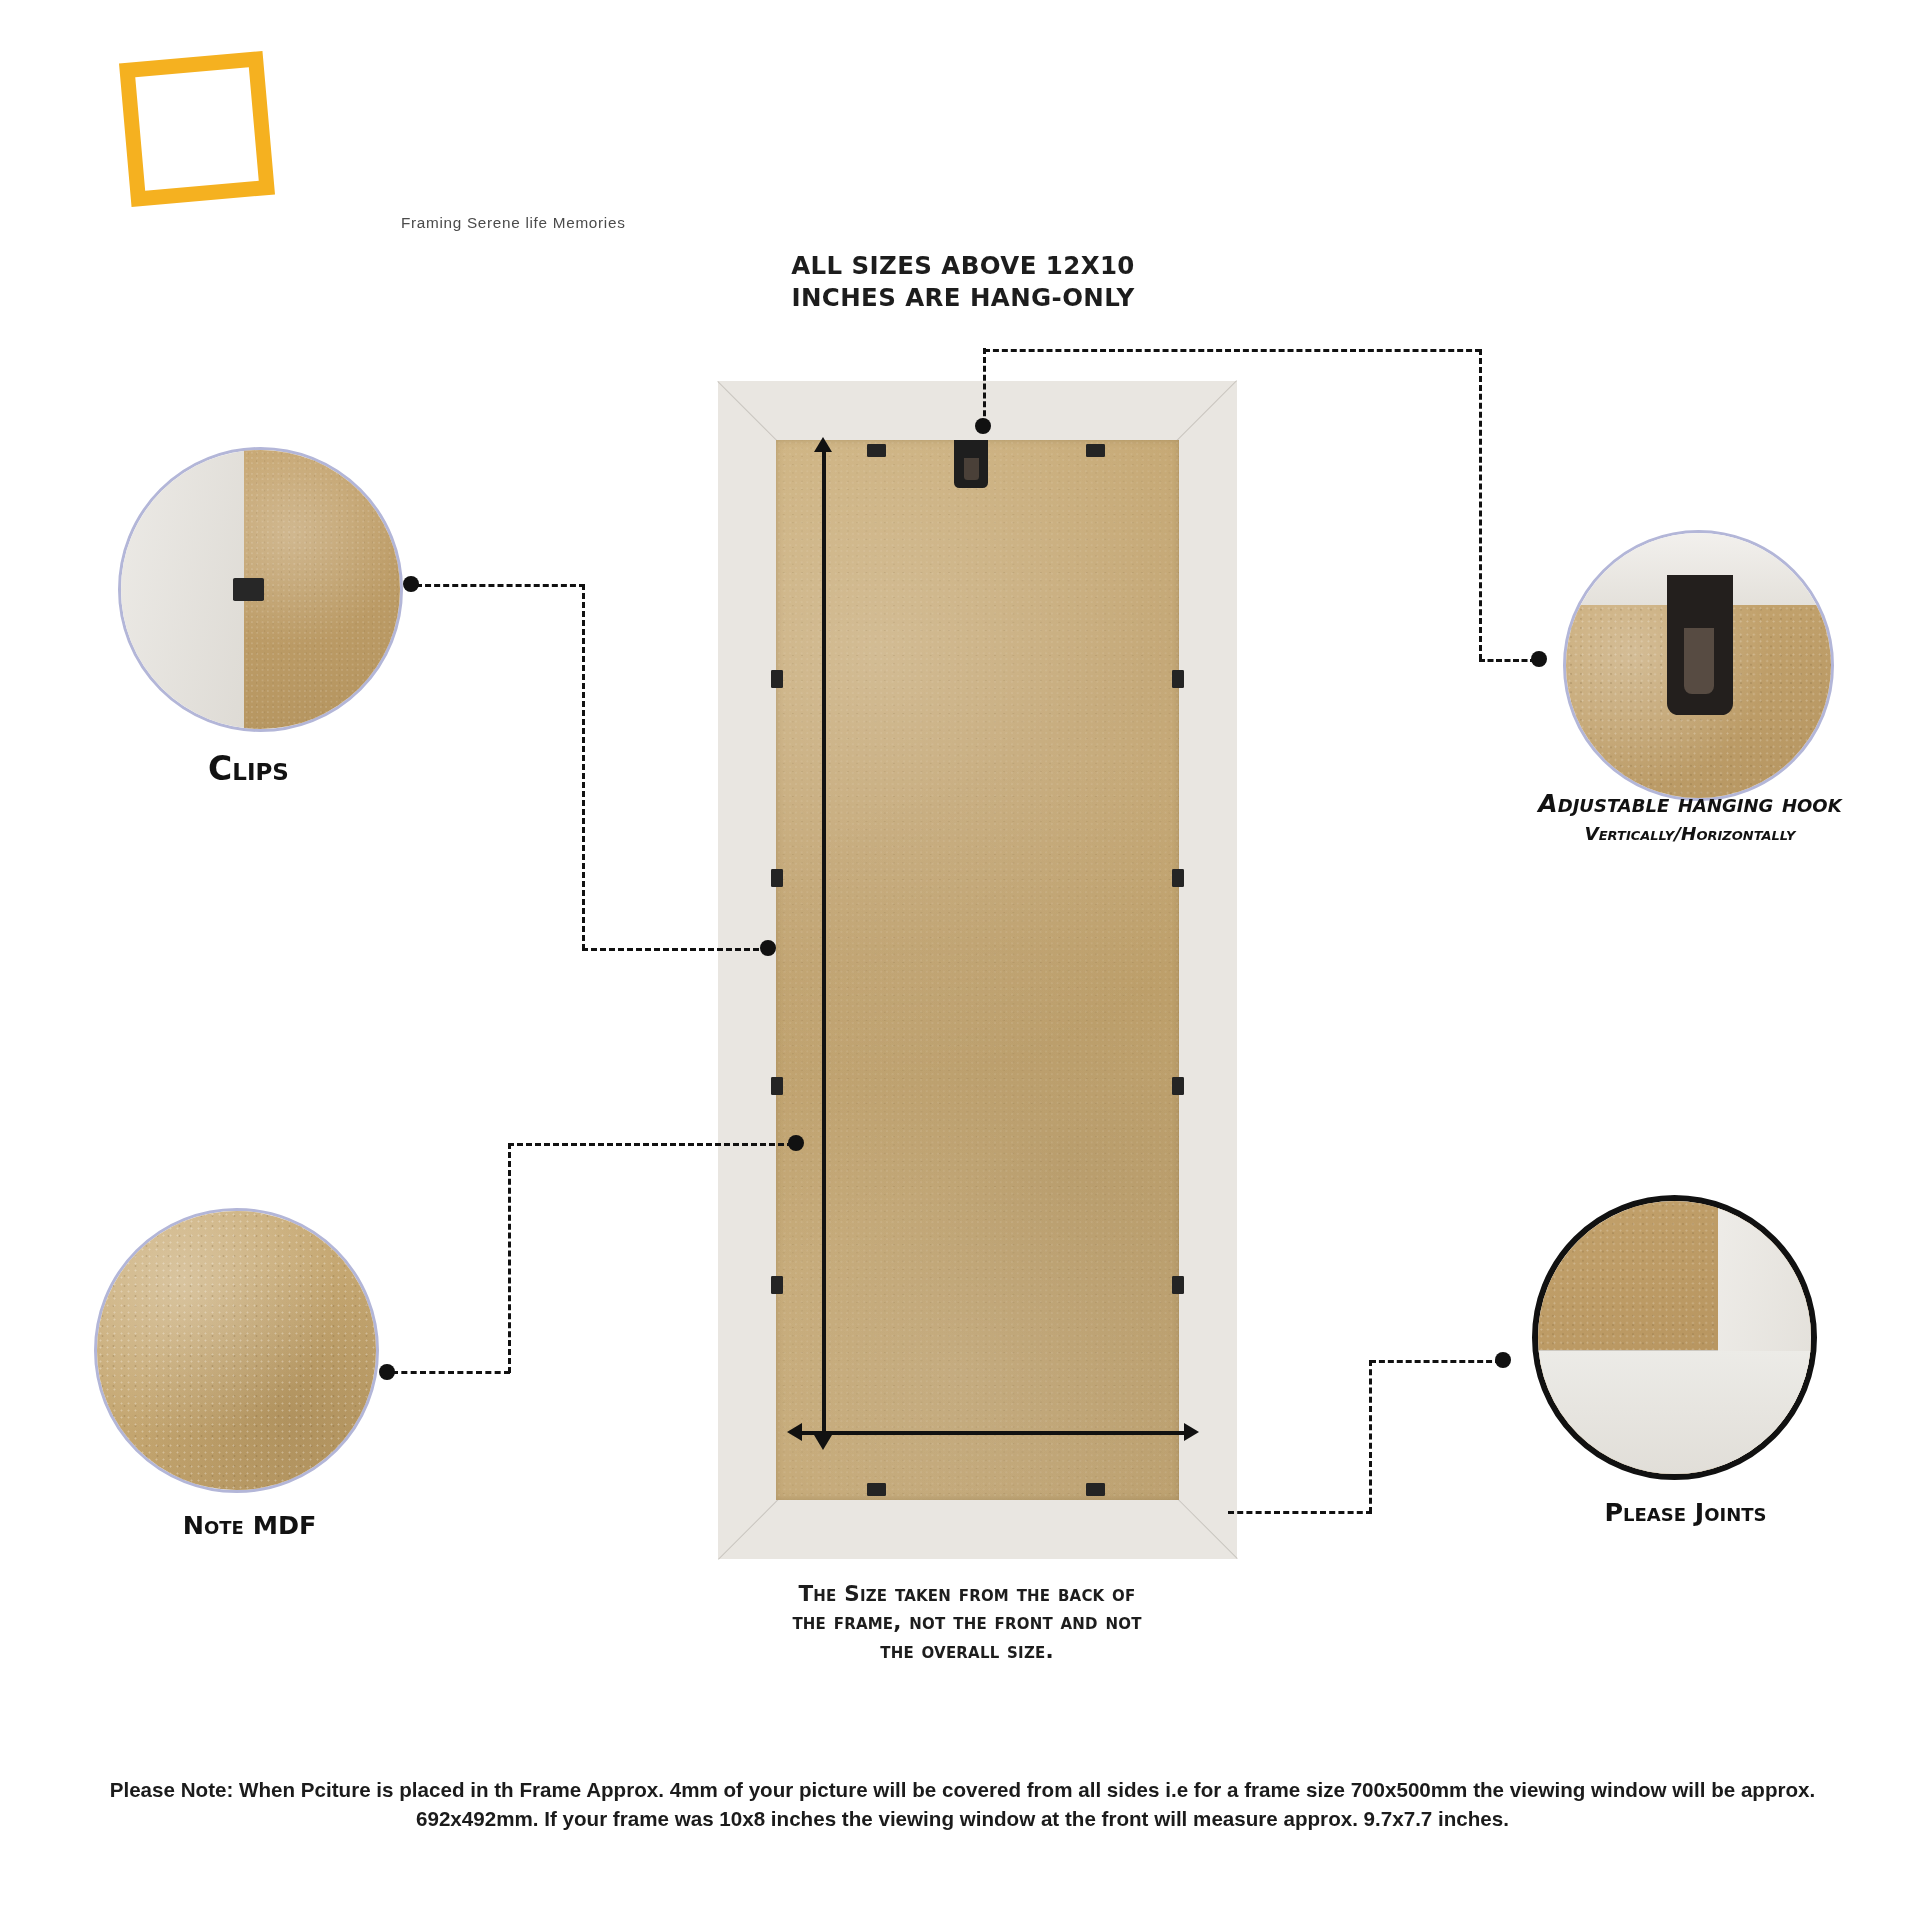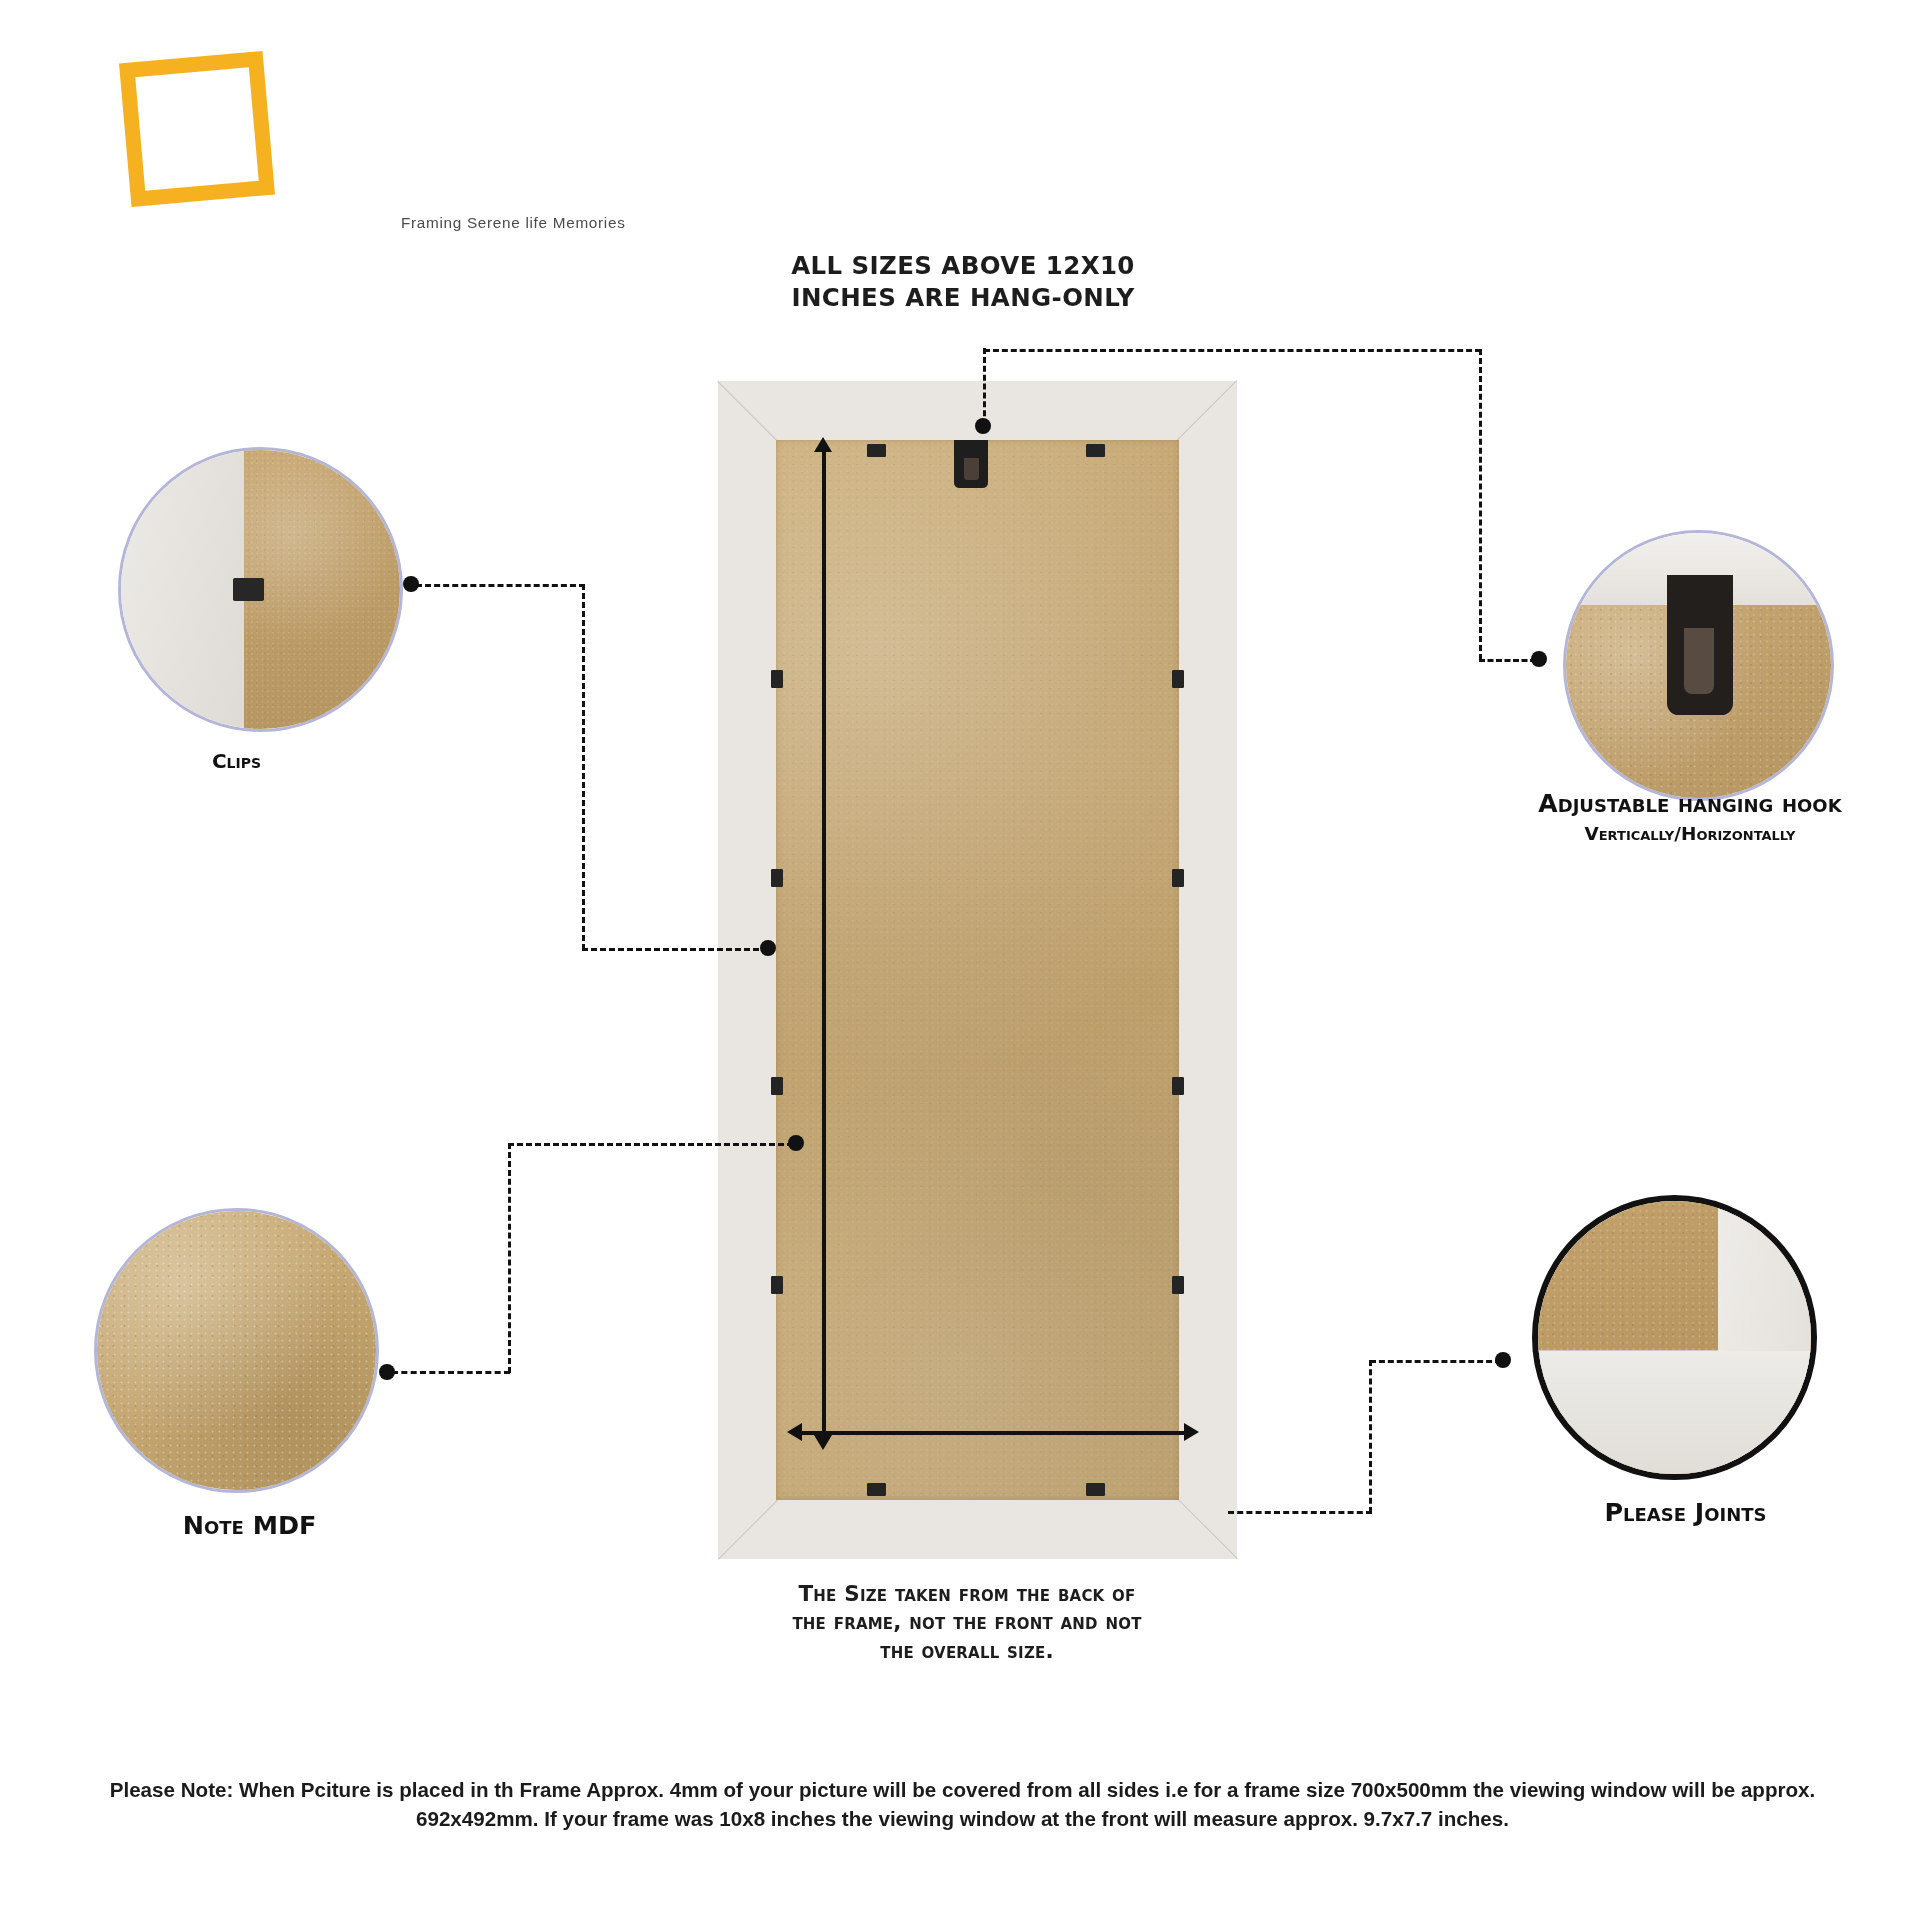--- a/index.html
+++ b/index.html
@@ -88,37 +88,38 @@
   }
 
   .label {
     position: absolute;
     text-align: center;
     font-weight: bold;
     color: #121212;
     font-family: "DejaVu Sans", sans-serif;
   }
   #label-clips {
-    left: 90px;
+    left: 102px;
     top: 749px;
     width: 293px;
-    font-size: 20px;
+    font-size: 33px;
   }
   #label-mdf {
     left: 57px;
     top: 1510px;
     width: 385px;
     font-size: 25.4px;
   }
   #label-hook {
     left: 1506px;
     top: 788px;
     width: 368px;
     font-size: 25px;
     line-height: 1.25;
+    font-style: italic;
   }
   #label-hook .sub {
     display: block;
     font-size: 18.4px;
     margin-top: 2.6px;
   }
   #label-joints {
     left: 1493px;
     top: 1497px;
     width: 385px;

